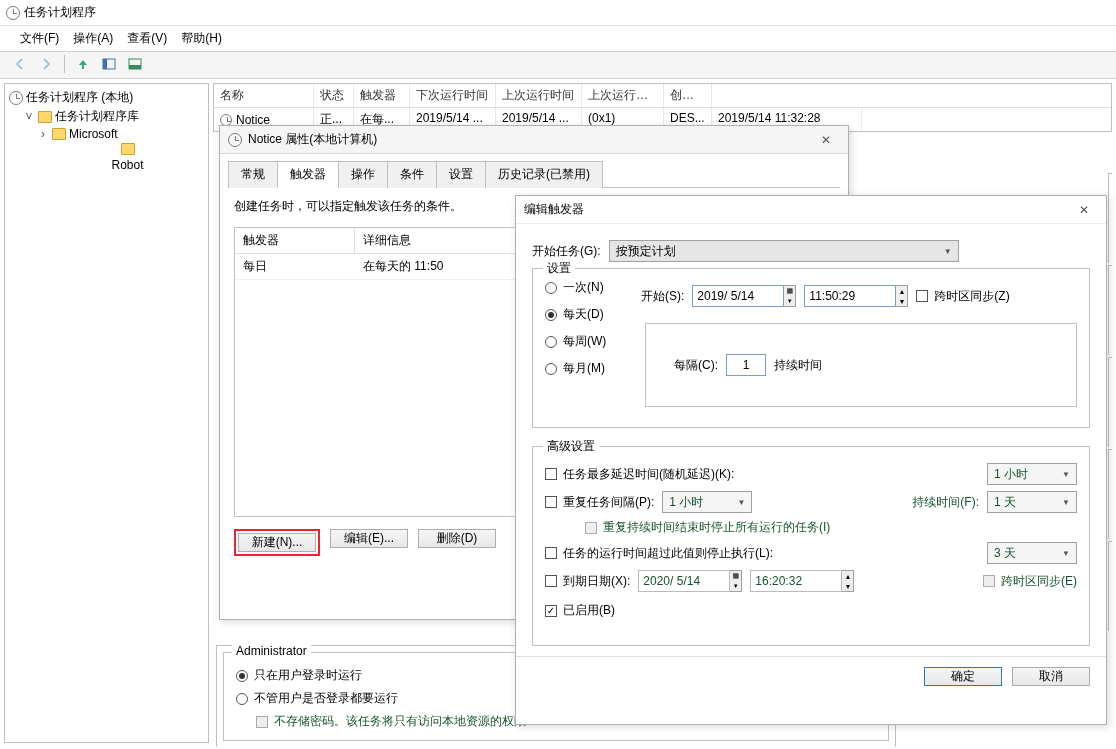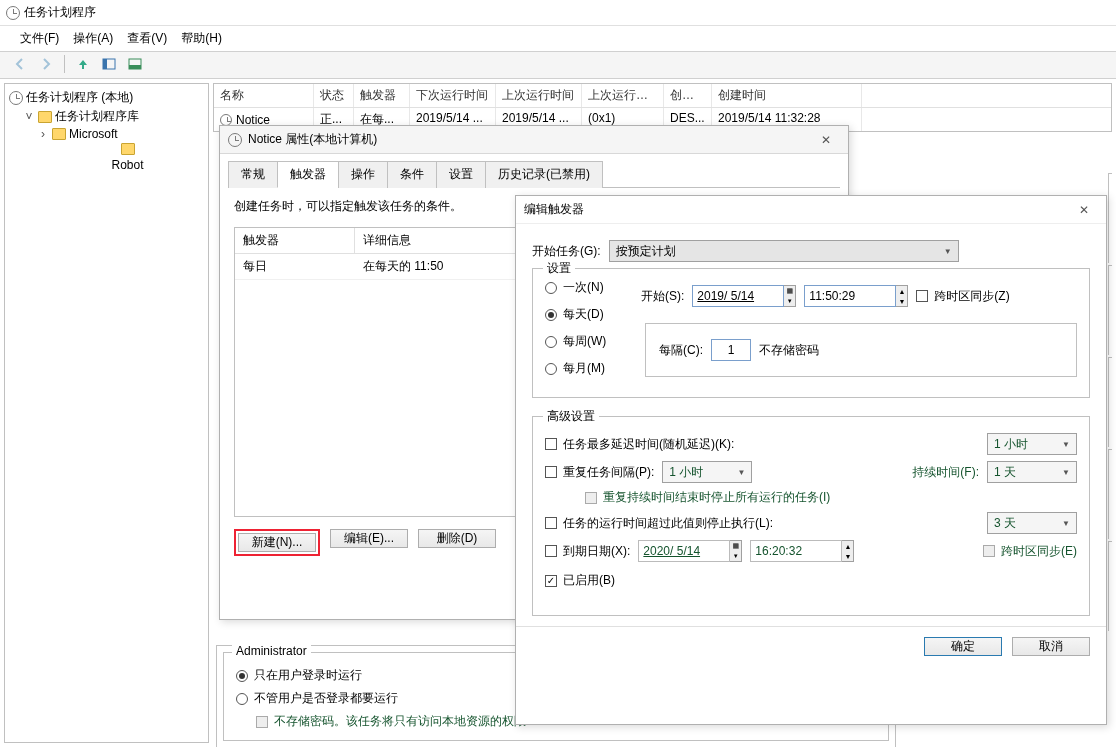--- a/index.html
+++ b/index.html
@@ -55,21 +55,21 @@
   .dlg2-body{ padding:10px 16px;}
   .form-row{ display:flex; align-items:center; gap:8px; margin:6px 0;text-align:right;}
   .select{ border:1px solid #a0a0a0; background:#e5e5e5; height:22px; display:flex; align-items:center; justify-content:space-between; padding:0 6px;}
   .fs { border:1px solid #c0c0c0; padding:10px 12px 20px 12px; margin-top:6px; position:relative;}
   .fs > .legend { position:absolute; top:-9px; left:10px; background:#fff; padding:0 4px;}
   .radio-col { display:flex; flex-direction:column; gap:10px; width:90px;}
   .radio-lbl { display:flex; align-items:center; gap:6px;}
   .radio { width:12px; height:12px; border:1px solid #555; border-radius:50%; display:inline-flex; align-items:center; justify-content:center;}
   .radio.checked::after{content:"";width:6px;height:6px;background:#333;border-radius:50%;}
   .txt-in { border:1px solid #7a9fcc; height:22px; padding:0 4px; background:#fff; display:flex; align-items:center;}
-  .date-in { width:92px;text-decoration:underline;} .time-in{width:92px;}
+  .date-in { width:92px;} .time-in{width:92px;}
   .spin { width:12px; display:flex; flex-direction:column; border:1px solid #a0a0a0; border-left:none;}
   .spin div{height:10px; display:flex;align-items:center;justify-content:center;font-size:7px;background:#eee;}
   .chk { width:12px; height:12px; border:1px solid #555; display:inline-flex; align-items:center; justify-content:center; background:#fff;}
   .chk.checked::after{content:"✓"; font-size:10px; line-height:10px;}
   .chk.disabled{ border-color:#aaa; background:#eee;}
   .inner-box{ border:1px solid #c0c0c0; flex:1; padding:14px 12px; margin-left:4px; display:flex; align-items:flex-start;}
   .disabled-text{ color:#14532d;}
   .sel-small{ border:1px solid #a0a0a0; height:22px; width:90px; padding:0 6px; display:flex; align-items:center; justify-content:space-between; background:#fff;}
   .sel-small.disabled{ color:#aaa; background:#f5f5f5;}
   .dlg-footer{ display:flex; gap:10px; justify-content:flex-end; padding:10px 16px; border-top:1px solid #e0e0e0;}
@@ -158,21 +158,20 @@
   <div class="content">
     <div class="grid">
       <div class="grid-head">
         <div class="grid-cell c-name">名称</div>
         <div class="grid-cell c-stat">状态</div>
         <div class="grid-cell c-trig">触发器</div>
         <div class="grid-cell c-next">下次运行时间</div>
         <div class="grid-cell c-last">上次运行时间</div>
         <div class="grid-cell c-res">上次运行结果</div>
         <div class="grid-cell c-creator">创建者</div>
-        <div class="grid-cell c-ctime">创建时间</div>
       </div>
       <div class="grid-row">
         <div class="grid-cell c-name" style="display:flex;align-items:center;gap:4px;">
             <span class="clock-ico" style="width:12px;height:12px;"></span>
             <span>Notice</span>
           </div>
         <div class="grid-cell c-stat">正...</div>
         <div class="grid-cell c-trig">在每...</div>
         <div class="grid-cell c-next">2019/5/14 ...</div>
         <div class="grid-cell c-last">2019/5/14 ...</div>
@@ -270,24 +269,24 @@
                     <div>▲</div>
                     <div>▼</div>
                   </span>
                 </div>
               <label class="radio-lbl">
                   <span class="chk"></span>
                   <span>跨时区同步(Z)</span>
                 </label>
             </div>
             <div class="inner-box">
-              <div class="form-row" style="margin:1px">
+              <div class="form-row" style="margin:16px">
                 <span>每隔(C):</span>
                 <span class="txt-in" style="width:40px;justify-content:center">1</span>
-                <span>不存储密码</span>
+                <span>持续时间</span>
               </div>
             </div>
           </div>
         </div>
 
         <div class="fs" style="margin-top:18px;">
           <span class="legend">高级设置</span>
 
           <div class="form-row">
             <label class="radio-lbl">

